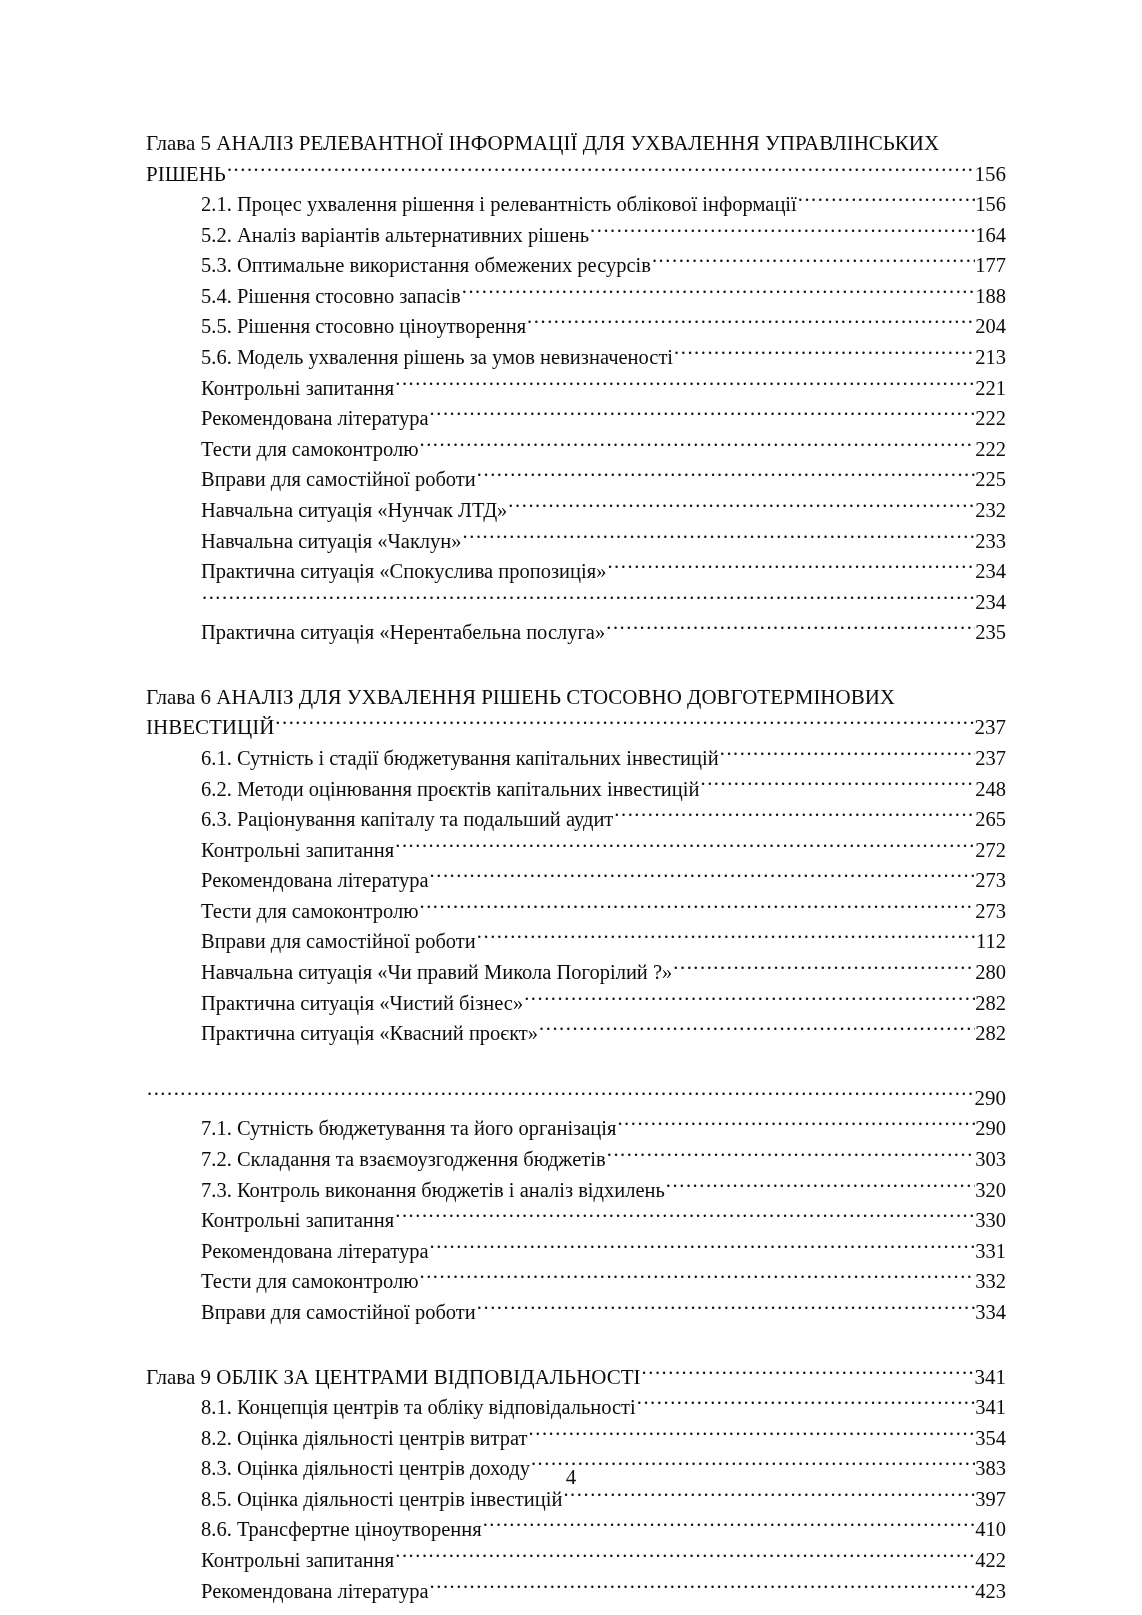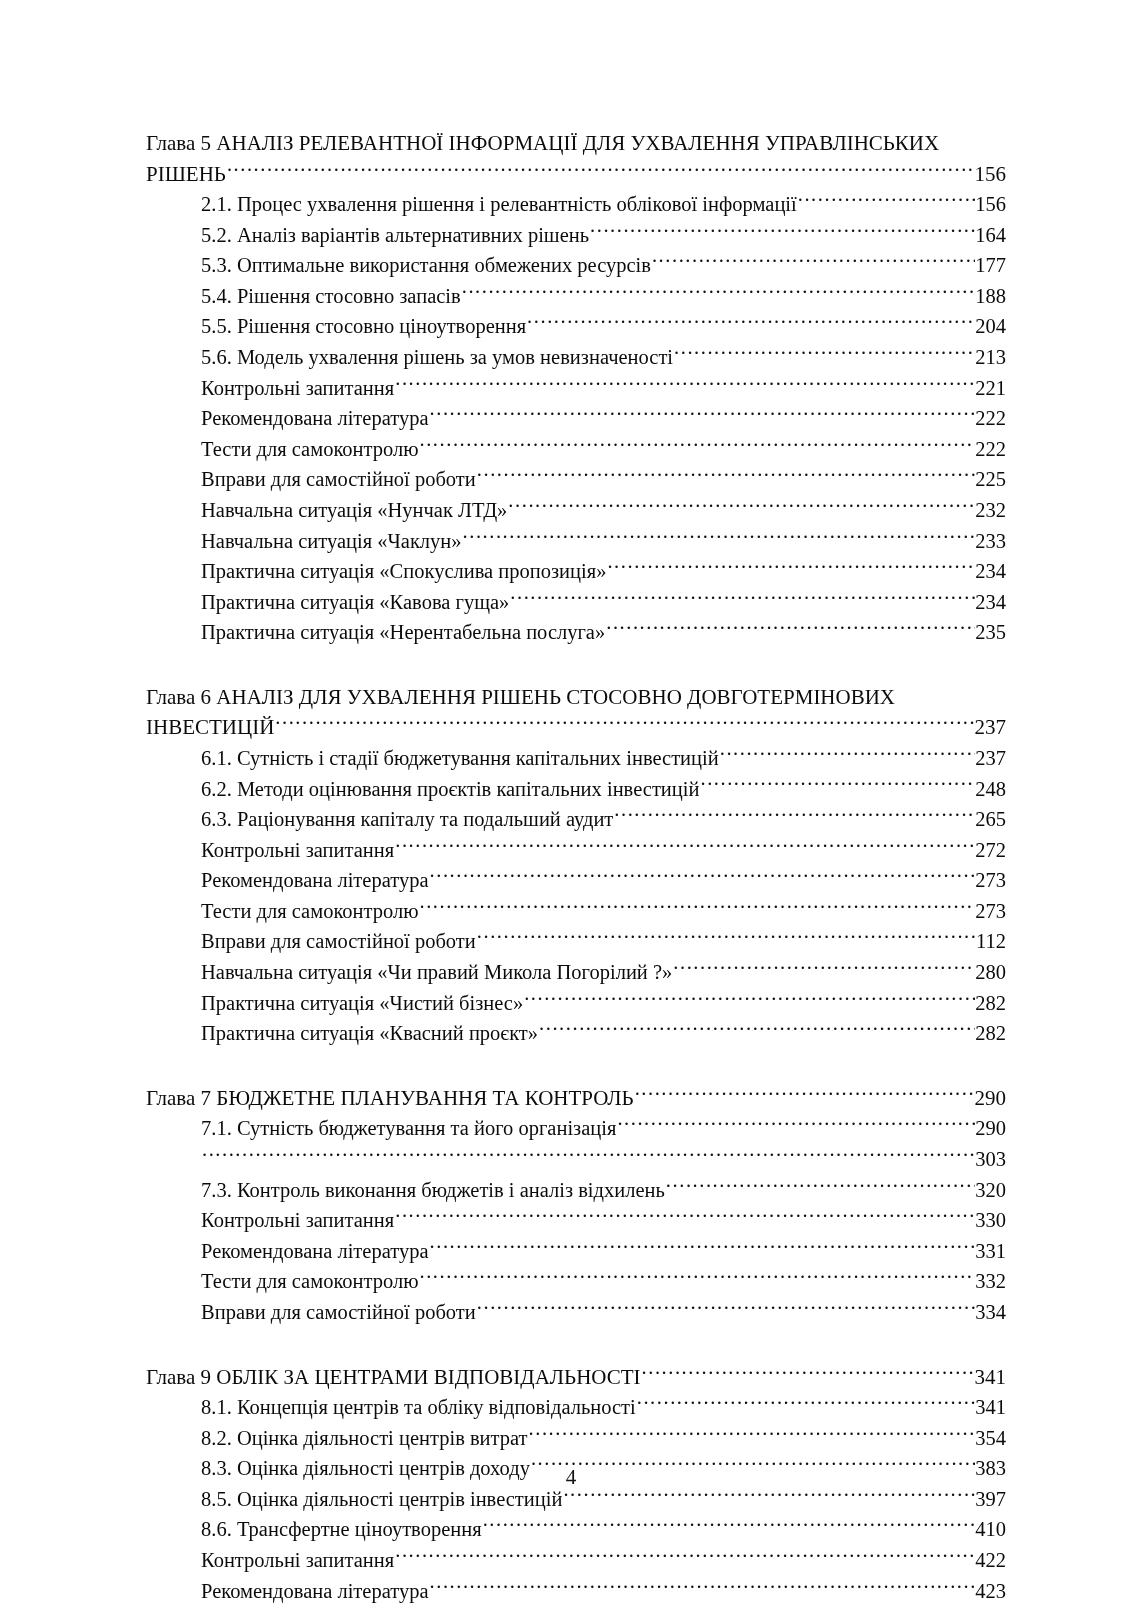--- a/index.html
+++ b/index.html
@@ -169,21 +169,20 @@
           <span class="lbl">Навчальна ситуація «Чаклун»</span>
           <span class="leader"></span>
           <span class="pg">233</span>
         </div>
         <div class="row sub">
           <span class="lbl">Практична ситуація «Спокуслива пропозиція»</span>
           <span class="leader"></span>
           <span class="pg">234</span>
         </div>
         <div class="row sub">
-          <span class="lbl">Практична ситуація «Кавова гуща»</span>
           <span class="leader"></span>
           <span class="pg">234</span>
         </div>
         <div class="row sub">
           <span class="lbl">Практична ситуація «Нерентабельна послуга»</span>
           <span class="leader"></span>
           <span class="pg">235</span>
         </div>
       </div>
       <div class="chapter-gap"></div>
@@ -241,30 +240,30 @@
         </div>
         <div class="row sub">
           <span class="lbl">Практична ситуація «Квасний проєкт»</span>
           <span class="leader"></span>
           <span class="pg">282</span>
         </div>
       </div>
       <div class="chapter-gap"></div>
       <div class="chapter-block">
         <div class="row chapter-head">
-          <span class="lbl">Глава 7  БЮДЖЕТНЕ ПЛАНУВАННЯ ТА КОНТРОЛЬ</span>
           <span class="leader"></span>
           <span class="pg">290</span>
         </div>
         <div class="row sub">
           <span class="lbl">7.1. Сутність бюджетування та його організація</span>
           <span class="leader"></span>
           <span class="pg">290</span>
         </div>
         <div class="row sub">
+          <span class="lbl">7.2. Складання та взаємоузгодження бюджетів</span>
           <span class="leader"></span>
           <span class="pg">303</span>
         </div>
         <div class="row sub">
           <span class="lbl">7.3. Контроль виконання бюджетів і аналіз відхилень</span>
           <span class="leader"></span>
           <span class="pg">320</span>
         </div>
         <div class="row sub">
           <span class="lbl">Контрольні запитання</span>

